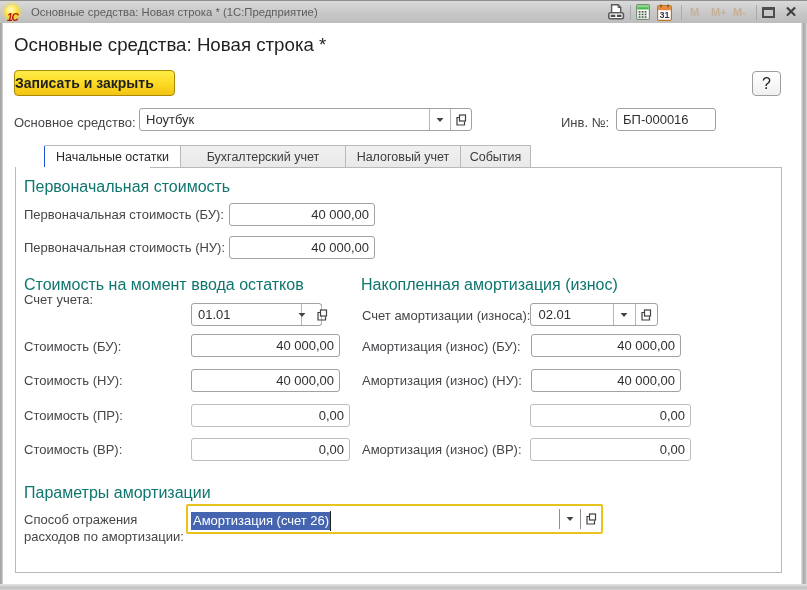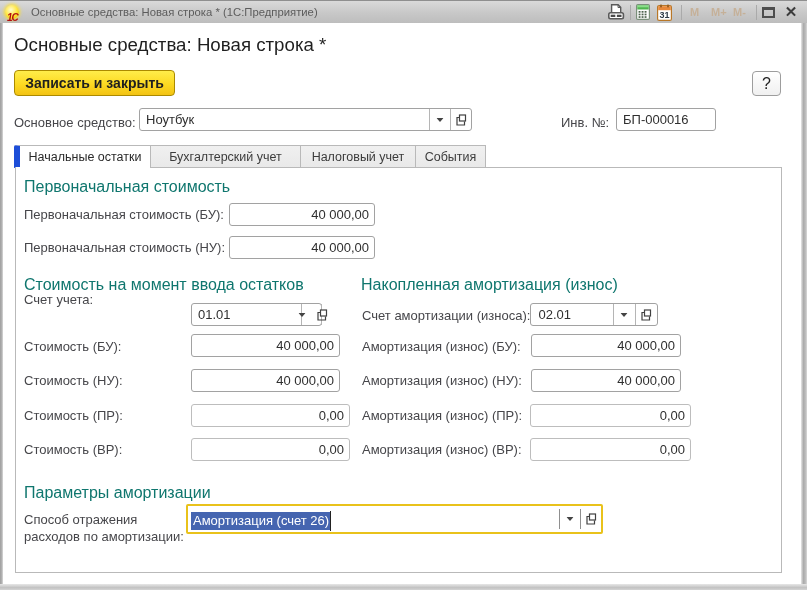--- a/index.html
+++ b/index.html
@@ -31,21 +31,21 @@
   border:2px solid #4d4d4d; border-top-width:3px; }
 #btn-close { position:absolute; left:782px; top:2px; width:18px; height:18px; font-size:15px; font-weight:bold; color:#3c3c3c; text-align:center; line-height:18px; }
 
 
 #h1 { position:absolute; left:14px; top:34px; font-size:18.7px; color:#1f1f1f; }
 
 
 #btnsave { position:absolute; left:14px; top:70px; width:161px; height:26px;
   background:linear-gradient(180deg,#ffed4a 0%,#fcd922 55%,#f3c313 100%);
   border:1px solid #ab8a00; border-radius:4px;
-  font-size:14px; font-weight:bold; color:#1f1f1f; text-align:center; line-height:24px; }
+  font-size:14px; font-weight:bold; color:#1f1f1f; text-align:left; line-height:24px; }
 #btnhelp { position:absolute; left:752px; top:71px; width:29px; height:25px;
   background:linear-gradient(180deg,#ffffff,#f0f0f0); border:1px solid #9d9d9d; border-radius:4px;
   font-size:16px; color:#222; text-align:center; line-height:23px; }
 
 
 .lbl { position:absolute; font-size:13px; color:#46464a; white-space:nowrap; }
 .rl { font-size:13px; }
 
 
 .fld { position:absolute; height:23px; background:#fff; border:1px solid #a2a2a2; border-radius:3px;
@@ -58,21 +58,21 @@
 
 .combo { position:absolute; height:23px; background:#fff; border:1px solid #a2a2a2; border-radius:3px; display:flex; }
 .combo .cv { flex:1; font-size:13px; color:#2f2f2f; padding:3px 0 0 6px; white-space:nowrap; overflow:hidden; }
 .combo .seg { width:21px; position:relative; border-left:1px solid #b5b5b5; }
 .combo .seg svg { position:absolute; left:50%; top:50%; transform:translate(-50%,-50%); }
 
 
 #tabbar { position:absolute; left:14px; top:145px; height:23px; display:flex; }
 .tab { height:23px; border:1px solid #b9b9b9; border-left:none; background:linear-gradient(180deg,#f0f0f0,#e9e9e9);
   font-size:12.5px; color:#3c3c3c; padding-top:4px; text-align:center; white-space:nowrap; }
-.tab.first { border-left:6px solid #1d4ed8; border-top-left-radius:2px; }
+.tab.first { border-left:1px solid #1d4ed8; border-top-left-radius:2px;margin-left:30px; }
 .tab.active { background:#fff; border-bottom-color:#fff; color:#2a2a2a; }
 #panel { position:absolute; left:15px; top:167px; width:767px; height:406px;
   border:1px solid #b9b9b9; background:transparent; }
 #tabcover { position:absolute; left:15px; top:167px; height:1px; background:#fff; }
 
 .grn { position:absolute; font-size:16px; color:#0f766e; white-space:nowrap; }
 
 
 #fcombo { position:absolute; left:186px; top:504px; width:417px; height:30px;
   border:2px solid #e9c21b; border-radius:2px; background:#fff; display:flex; }
@@ -160,21 +160,21 @@
     </svg>
       </div>
   </div>
   <div class="lbl" style="left:561px; top:115px;">Инв. №:</div>
   <div class="fld" style="left:616px; top:108px; width:100px;">
       <span class="txt">БП-000016</span>
     </div>
 
   <div id="tabbar">
     <div class="tab first active" style="width:137px;">Начальные остатки</div>
-    <div class="tab" style="width:150px;">Бухгалтерский учет</div>
+    <div class="tab" style="width:165px;">Бухгалтерский учет</div>
     <div class="tab" style="width:115px;">Налоговый учет</div>
     <div class="tab" style="width:70px;">События</div>
   </div>
   <div id="panel"></div>
   <div id="tabcover" style="left:16px; width:134px;"></div>
 
   <div class="grn" style="left:24px; top:178px;">Первоначальная стоимость</div>
   <div class="lbl" style="left:24px; top:207px;">Первоначальная стоимость (БУ):</div>
   <div class="fld num" style="left:229px; top:203px; width:146px;">
       <span class="txt">40 000,00</span>
@@ -235,21 +235,20 @@
       </div>
   </div>
   <div class="lbl rl" style="left:362px; top:339px;">Амортизация (износ) (БУ):</div>
   <div class="fld num" style="left:531px; top:334px; width:150px;">
       <span class="txt">40 000,00</span>
     </div>
   <div class="lbl rl" style="left:362px; top:373px;">Амортизация (износ) (НУ):</div>
   <div class="fld num" style="left:531px; top:369px; width:150px;">
       <span class="txt">40 000,00</span>
     </div>
-  <div class="lbl rl" style="left:362px; top:408px;">Амортизация (износ) (ПР):</div>
   <div class="fld num dis" style="left:530px; top:404px; width:161px;">
       <span class="txt">0,00</span>
     </div>
   <div class="lbl rl" style="left:362px; top:442px;">Амортизация (износ) (ВР):</div>
   <div class="fld num dis" style="left:530px; top:438px; width:161px;">
       <span class="txt">0,00</span>
     </div>
 
   <div class="grn" style="left:24px; top:484px;">Параметры амортизации</div>
   <div class="lbl" style="left:24px; top:511px; line-height:17px;">Способ отражения<br>расходов по амортизации:</div>

